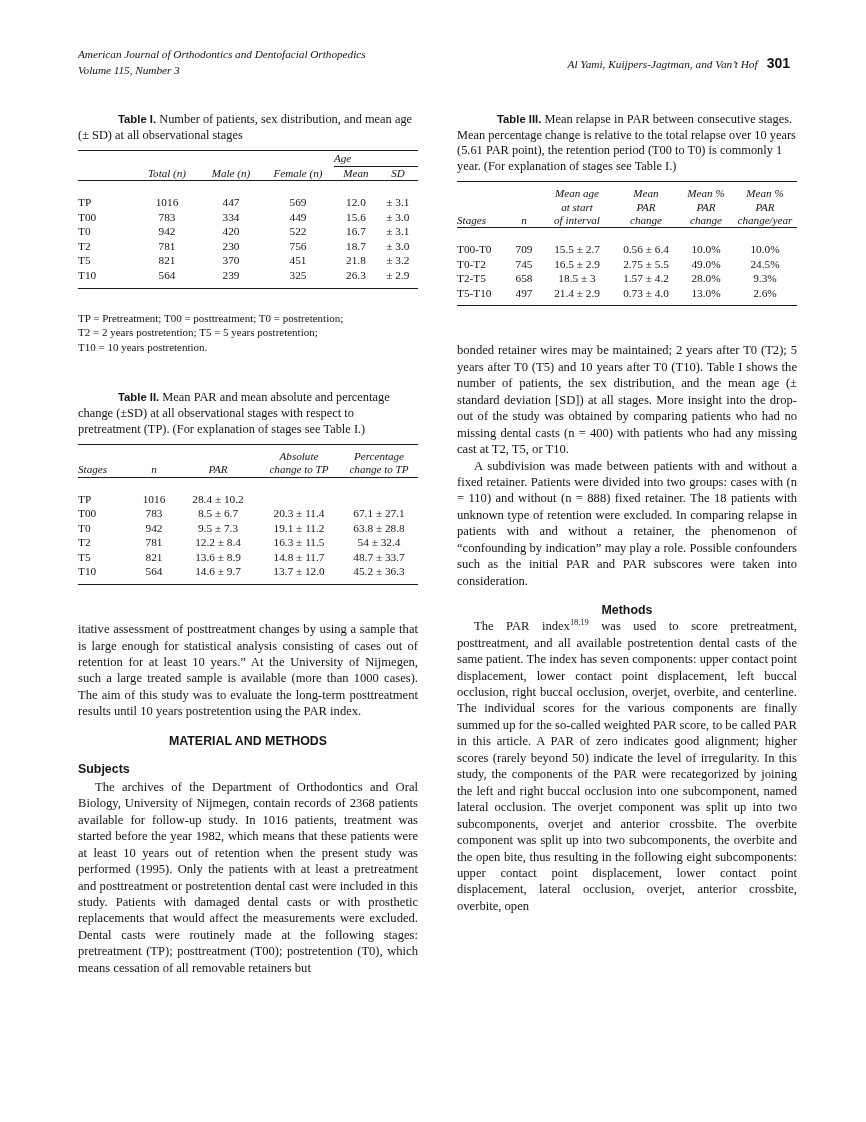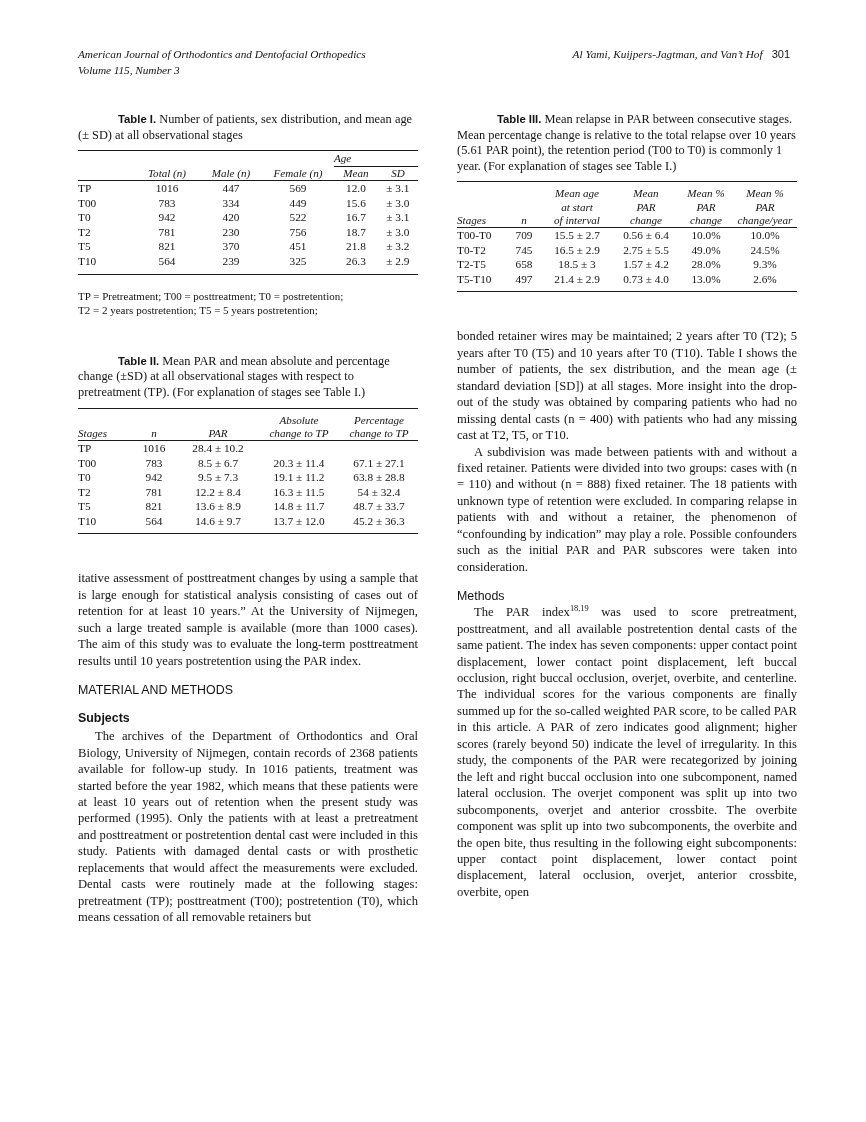--- a/index.html
+++ b/index.html
@@ -46,23 +46,24 @@
     align-items: baseline;
     white-space: nowrap;
   }
   .runhead-authors {
     font-style: italic;
     font-size: 11.3px;
     line-height: 15.5px;
   }
   .pagenum {
     font-family: "Liberation Sans", sans-serif;
-    font-weight: normal;
-    font-size: 11px;
+    font-weight: bold;
+    font-size: 14px;
     margin-left: 9px;
+    margin-top: 8px;
   }
 
   
   .col {
     position: absolute;
     top: 112px;
     width: 340px;
   }
   .col-left  { left: 78px; }
   .col-right { left: 457px; }
@@ -120,48 +121,49 @@
     font-size: 0;
     line-height: 0;
   }
   .body-row td {
     padding-top: 2.0px;
     padding-bottom: 2.0px;
     text-align: center;
     white-space: nowrap;
   }
   .body-row td.stage { text-align: left; }
-  .body-row.firstrow td { padding-top: 0; }
+  .body-row.firstrow td { padding-top: 14px; }
   .body-row.lastrow td { padding-bottom: 5px; }
   .hdr-pad-row td { height: 5px; }
 
   .tbl-foot {
     font-size: 11.0px;
     line-height: 14.6px;
-    margin-top: 14px;
+    margin-top: 22px;
   }
   .tbl-foot div { white-space: nowrap; }
 
   
   p.body {
     font-size: 12.6px;
     line-height: 16.45px;
     text-align: justify;
     text-justify: inter-word;
     margin: 0;
     text-indent: 17px;
     hyphens: none;
   }
   p.body.cont { text-indent: 0; }
   h2.sect {
     font-family: "Liberation Sans", sans-serif;
-    font-weight: normal;
+    font-weight: bold;
     font-size: 12.4px;
     line-height: 16px;
     margin: 13px 0 0 0;
+    text-align: center;
   }
   h3.subsect {
     font-family: "Liberation Sans", sans-serif;
     font-weight: bold;
     font-size: 12.4px;
     line-height: 16px;
     margin: 12px 0 2px 0;
   }
   sup { font-size: 8.4px; vertical-align: super; line-height: 0; }
 
@@ -258,20 +260,21 @@
           <td>239</td>
           <td>325</td>
           <td>26.3</td>
           <td>± 2.9</td>
         </tr>
       </tbody>
         </table>
       <div class="tbl-foot">
         <div>TP = Pretreatment; T00 = posttreatment; T0 = postretention;</div>
         <div>T2 = 2 years postretention; T5 = 5 years postretention;</div>
+        <div>T10 = 10 years postretention.</div>
       </div>
     </div>
 
     <div class="gap-36"></div>
 
     <div class="tbl-block">
       <div class="tbl-caption">
         <span class="tbl-label">Table II.</span><span> Mean PAR and mean absolute and percentage change (±SD) at all observational stages with respect to pretreatment (TP). (For explanation of stages see Table I.)</span>
       </div>
       <table class="data">

